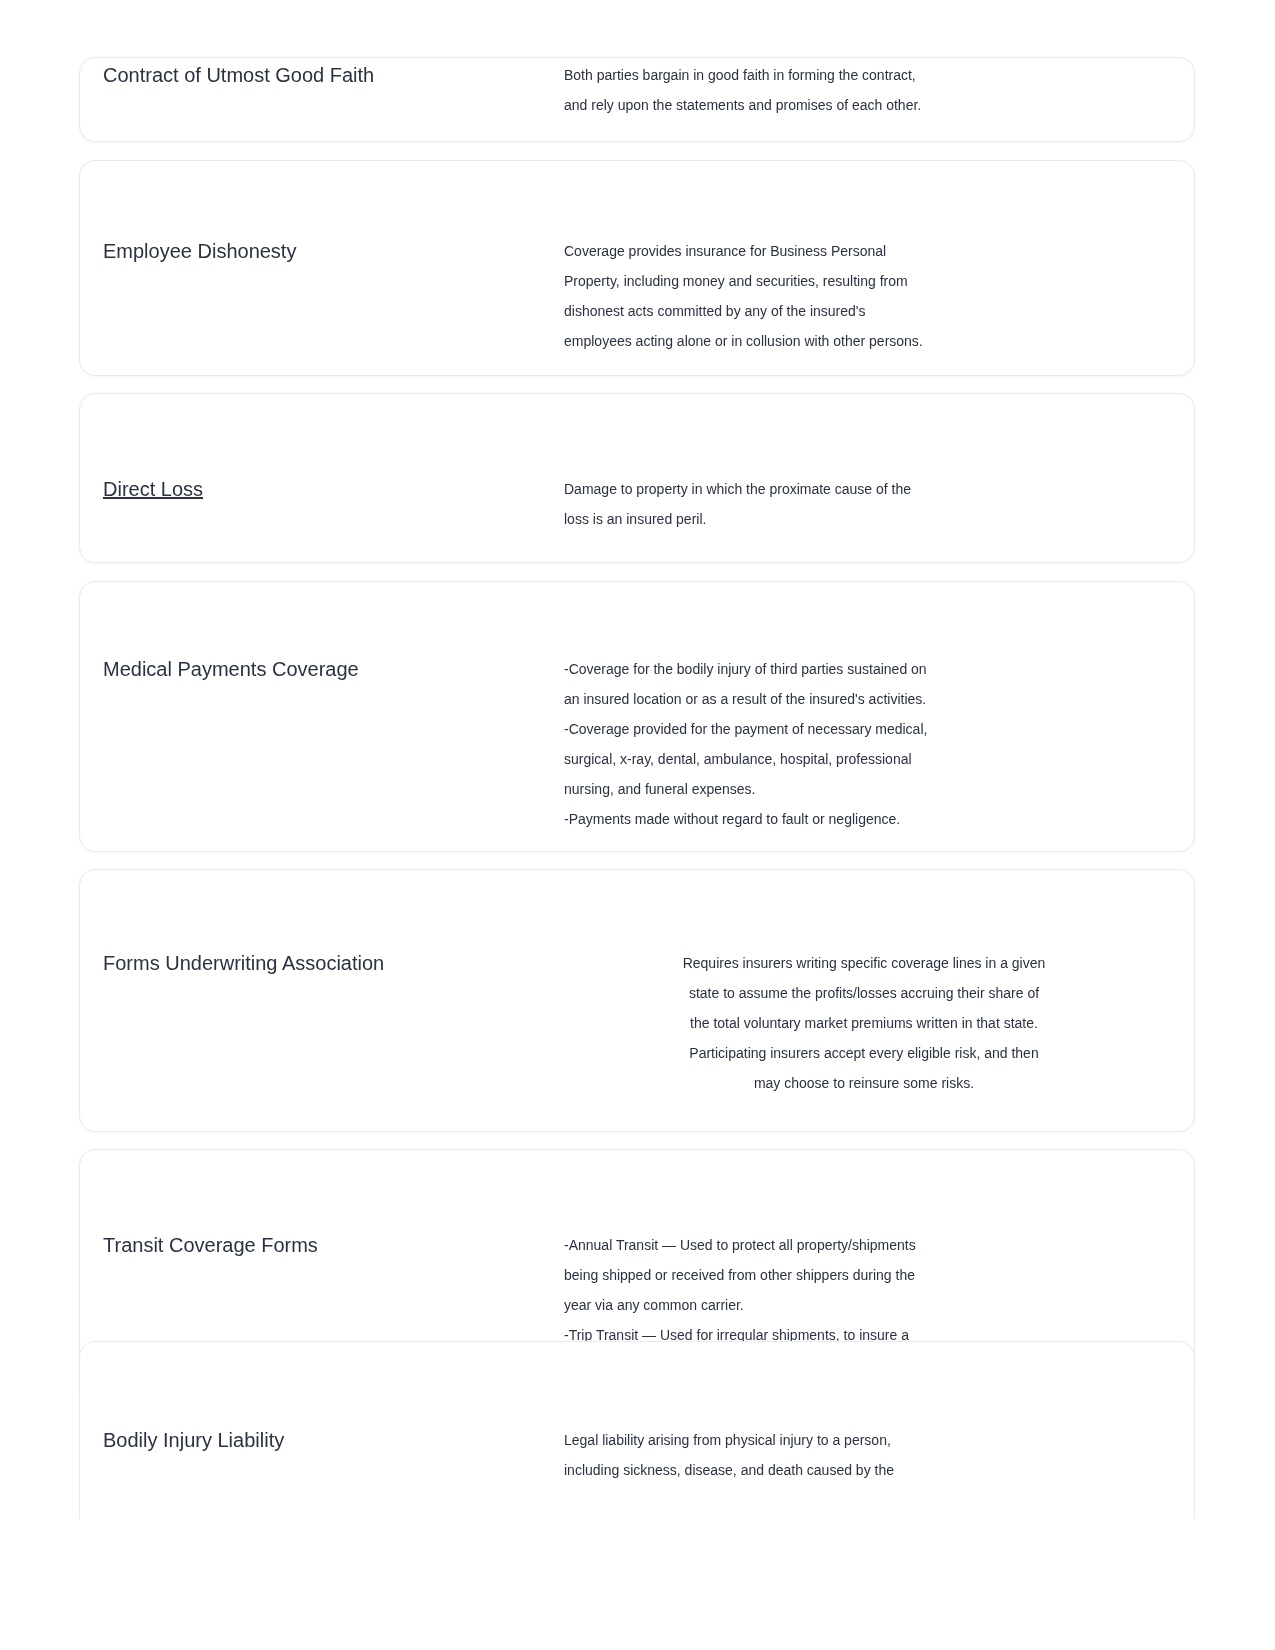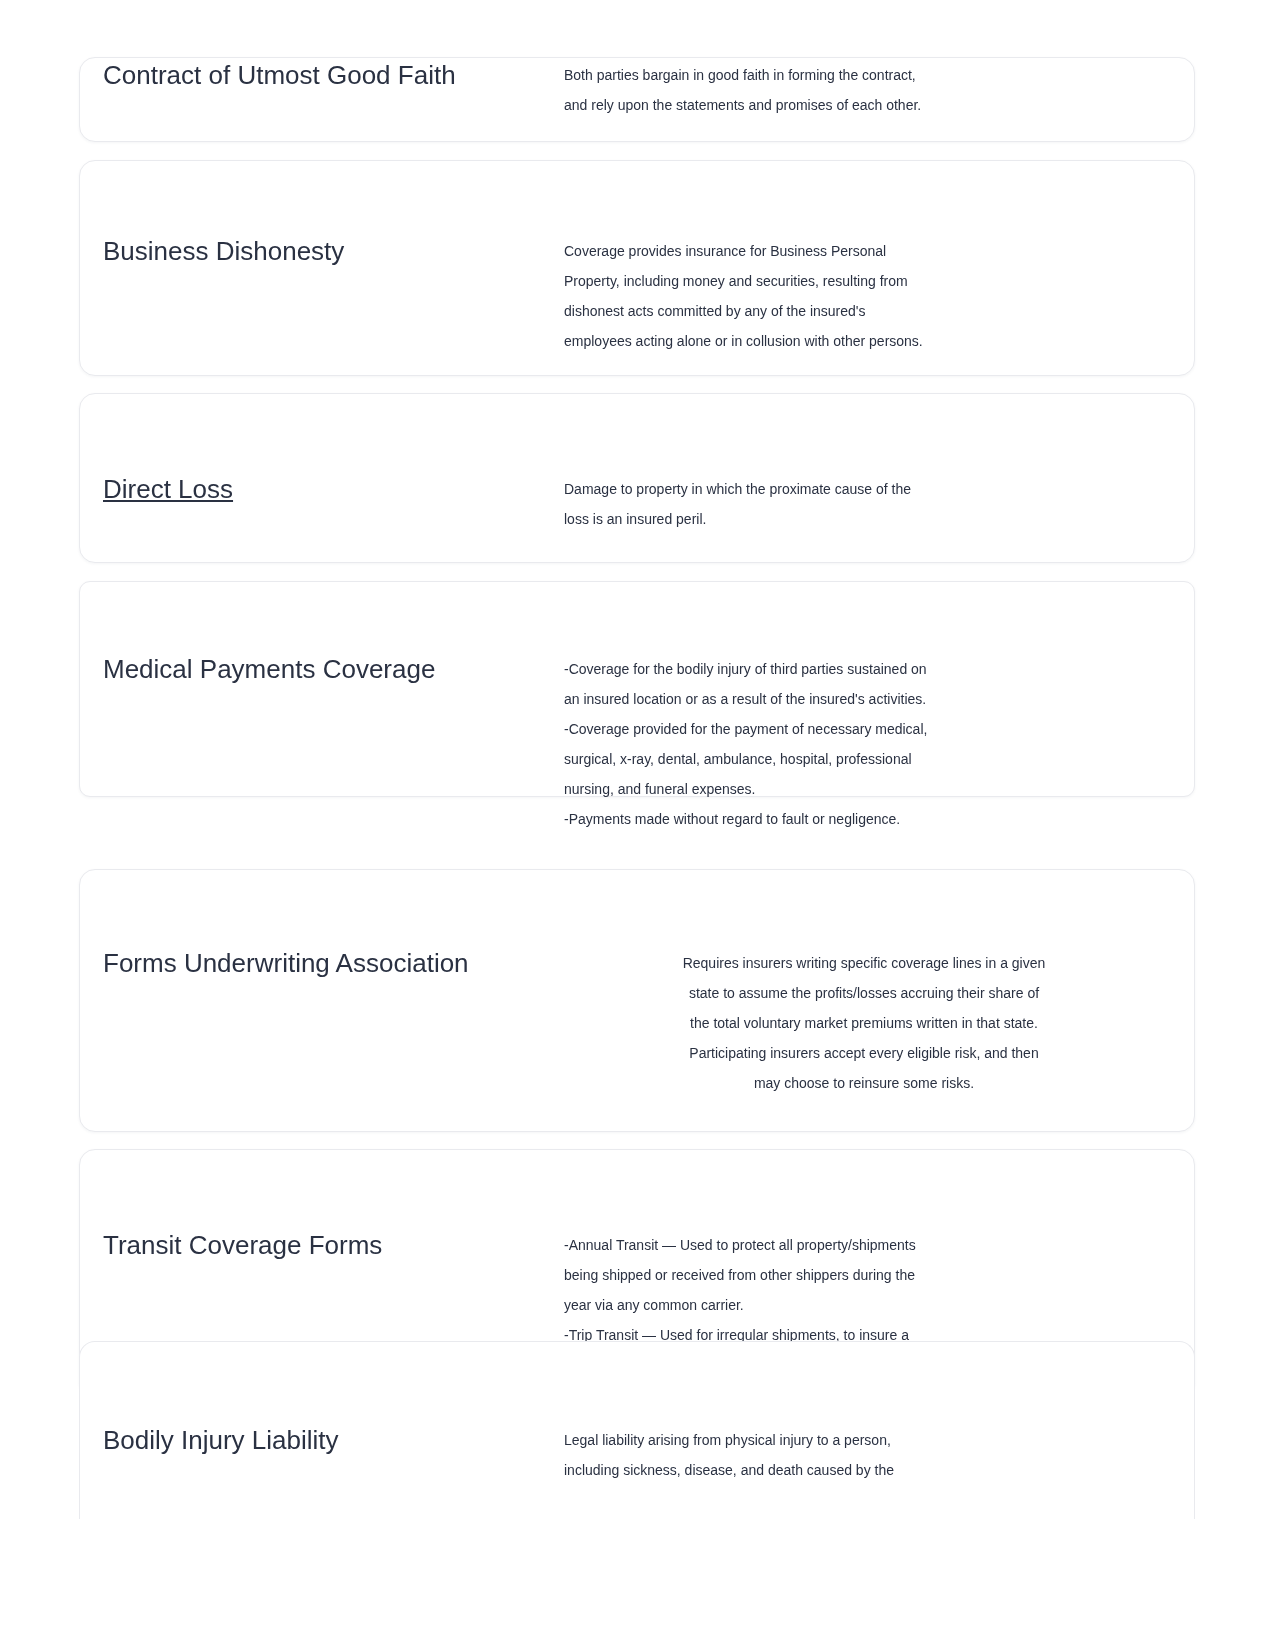--- a/index.html
+++ b/index.html
@@ -34,21 +34,21 @@
   .card-inner {
     position: relative;
     width: 100%;
     height: 100%;
     box-sizing: border-box;
   }
   .term {
     position: absolute;
     left: 23px;
     width: 420px;
-    font-size: 26px;
+    font-size: 20px;
     line-height: 30px;
     white-space: pre-line;
   }
   .definition {
     position: absolute;
     left: 484px;
     width: 600px;
     font-size: 14px;
     line-height: 30px;
     white-space: pre-line;
@@ -62,37 +62,37 @@
   <article class="card" style="top:57px; height:85px;">
     <div class="card-inner">
       <div class="term" style="top:2px;">Contract of Utmost Good Faith</div>
       <div class="definition" style="top:2px;">Both parties bargain in good faith in forming the contract,
 and rely upon the statements and promises of each other.</div>
     </div>
   </article>
 
   <article class="card" style="top:160px; height:216px;">
     <div class="card-inner">
-      <div class="term" style="top:75px;">Business Dishonesty</div>
+      <div class="term" style="top:75px;">Employee Dishonesty</div>
       <div class="definition" style="top:75px;">Coverage provides insurance for Business Personal
 Property, including money and securities, resulting from
 dishonest acts committed by any of the insured's
 employees acting alone or in collusion with other persons.</div>
     </div>
   </article>
 
   <article class="card" style="top:393px; height:170px;">
     <div class="card-inner">
       <div class="term" style="top:80px;text-decoration:underline;">Direct Loss</div>
       <div class="definition" style="top:80px;">Damage to property in which the proximate cause of the
 loss is an insured peril.</div>
     </div>
   </article>
 
-  <article class="card" style="top:581px; height:216px;border-radius:11px;">
+  <article class="card" style="top:581px; height:271px;">
     <div class="card-inner">
       <div class="term" style="top:72px;">Medical Payments Coverage</div>
       <div class="definition" style="top:72px;">-Coverage for the bodily injury of third parties sustained on
 an insured location or as a result of the insured's activities.
 -Coverage provided for the payment of necessary medical,
 surgical, x-ray, dental, ambulance, hospital, professional
 nursing, and funeral expenses.
 -Payments made without regard to fault or negligence.</div>
     </div>
   </article>

